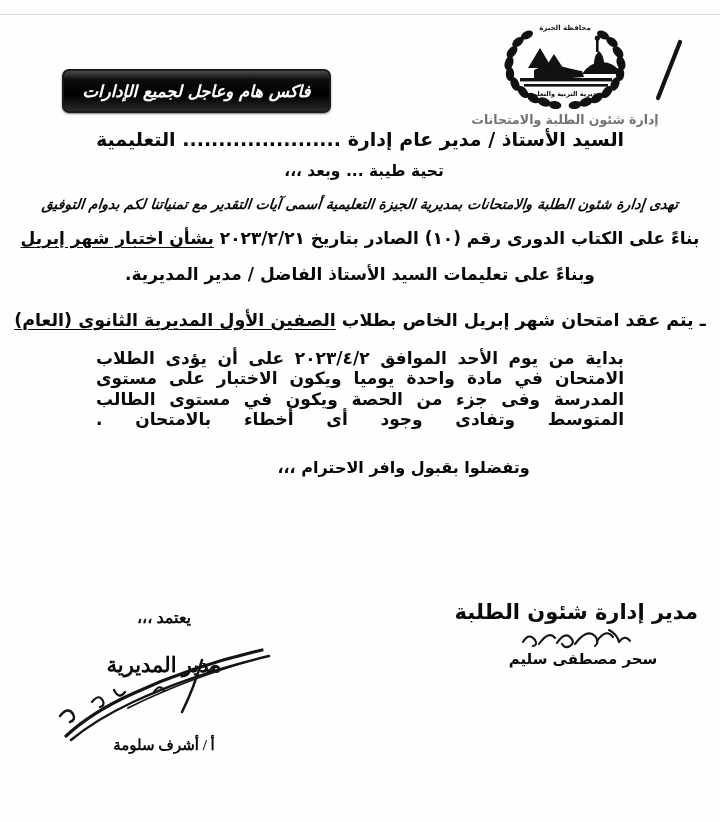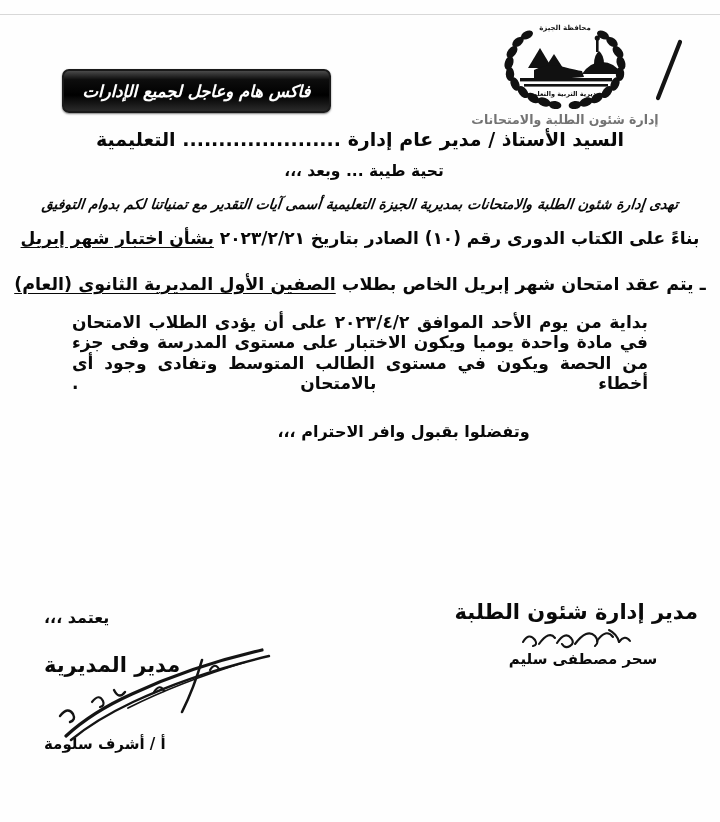--- a/index.html
+++ b/index.html
@@ -122,21 +122,21 @@
     font-size: 17px;
     font-weight: bold;
     margin-top: 16px;
   }
   .para-just {
     font-size: 17px;
     font-weight: bold;
     margin-top: 18px;
     text-align: justify;
     text-align-last: justify;
-    padding: 0 72px;
+    padding: 0 96px;
     white-space: normal;
     line-height: 1.2;
   }
   .u { text-decoration: underline; text-underline-offset: 3px; }
   .announce {
     font-size: 17.5px;
     font-weight: bold;
     margin-top: 26px;
   }
   .closing {
@@ -159,21 +159,22 @@
     top: 0;
     right: 22px;
     width: 230px;
     text-align: center;
   }
   .sig-left {
     position: absolute;
     top: 8px;
     left: 44px;
     width: 240px;
-    text-align: left;
+    text-align: center;
+    font-family: Liberation Serif, serif;
   }
   .sig-title {
     font-size: 21px;
     font-weight: bold;
     white-space: nowrap;
   }
   .sig-name {
     font-size: 15px;
     font-weight: bold;
     white-space: nowrap;
@@ -287,20 +288,21 @@
 
     <div class="line greeting">تحية طيبة ... وبعد ،،،</div>
 
     <div class="line courtesy">تهدى إدارة شئون الطلبة والامتحانات بمديرية الجيزة التعليمية أسمى آيات التقدير مع تمنياتنا لكم بدوام التوفيق</div>
 
     <div class="line para">
       <span>بناءً على الكتاب الدورى رقم (١٠) الصادر بتاريخ ٢٠٢٣/٢/٢١</span>
       <span class="u">بشأن اختبار شهر إبريل</span>
     </div>
 
+    <div class="line para">وبناءً على تعليمات السيد الأستاذ الفاضل / مدير المديرية.</div>
 
     <div class="line announce">
       <span>ـ</span>
       <span>يتم عقد امتحان شهر إبريل الخاص بطلاب</span>
       <span class="u">الصفين الأول المديرية الثانوى (العام)</span>
     </div>
 
     <div class="para-just">بداية من يوم الأحد الموافق ٢٠٢٣/٤/٢ على أن يؤدى الطلاب الامتحان في مادة واحدة يوميا ويكون الاختبار على مستوى المدرسة وفى جزء من الحصة ويكون في مستوى الطالب المتوسط وتفادى وجود أى أخطاء بالامتحان .</div>
 
     <div class="line closing">وتفضلوا بقبول وافر الاحترام ،،،</div>

